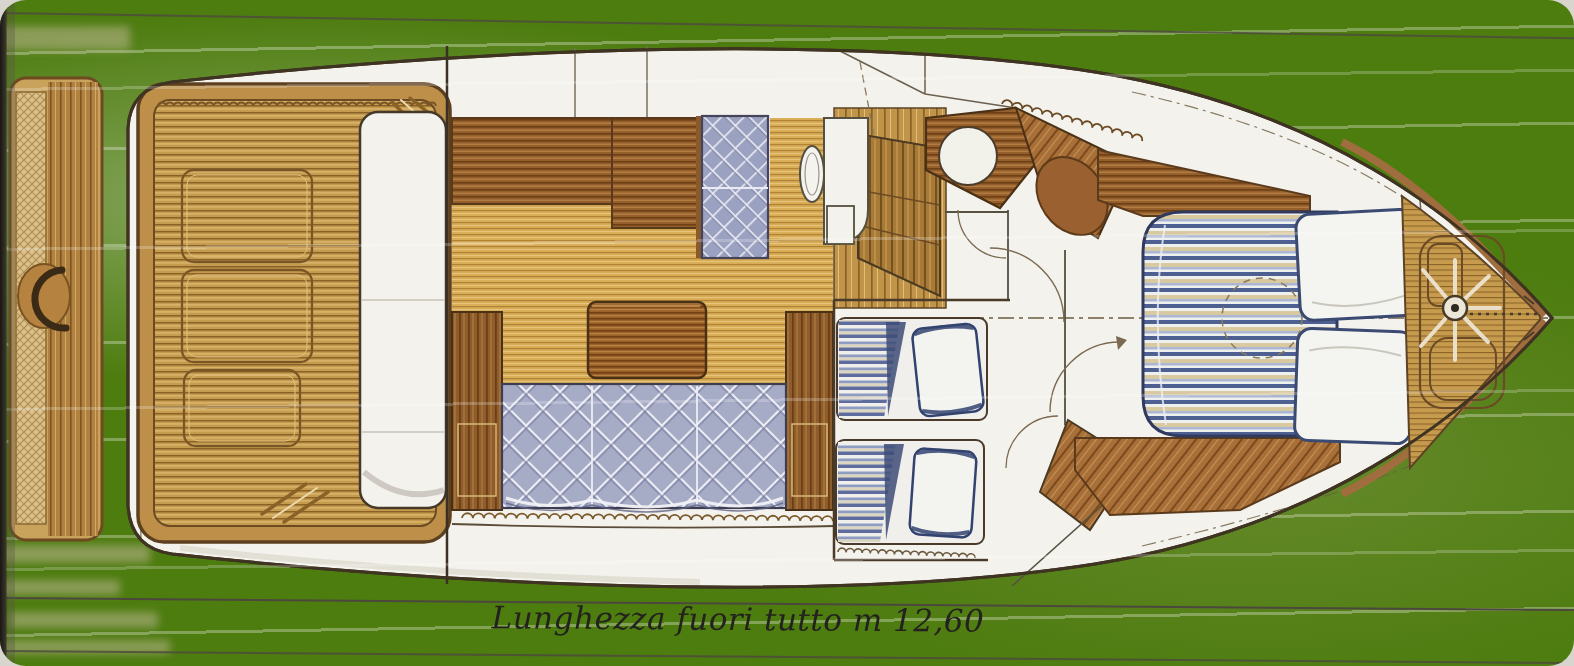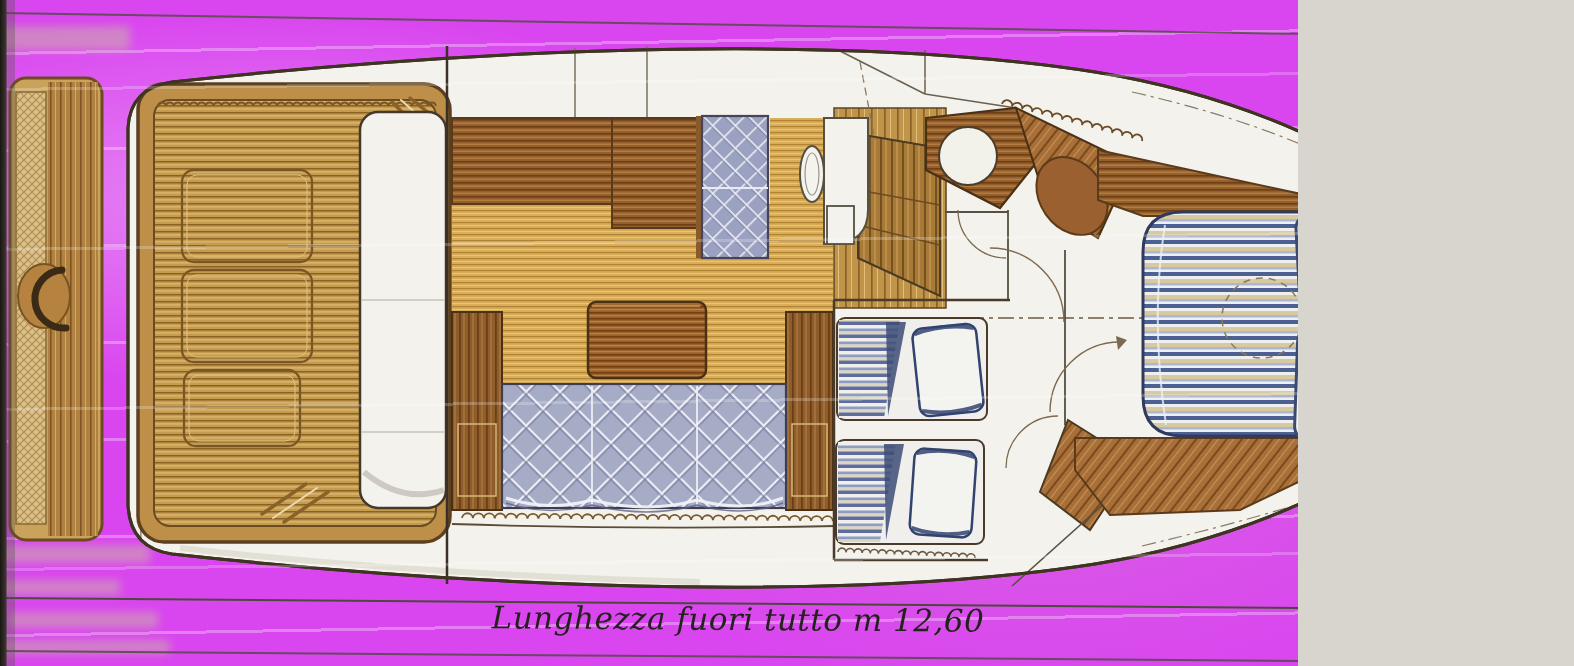--- a/index.html
+++ b/index.html
@@ -1,17 +1,17 @@
 <!DOCTYPE html>
 <html><head>
 <meta charset="utf-8">
 <style>
   html,body{margin:0;padding:0;background:#d8d5cf;}
-  .page{position:relative;width:1298px;height:666px;overflow:hidden;
-        background:#d946ef;font-family:"DejaVu Serif",serif;}
+  .page{position:relative;width:1574px;height:666px;overflow:hidden;
+        background:#4d7c0f;font-family:"DejaVu Serif",serif;border-radius:26px;}
   .page::before{content:"";position:absolute;inset:0;pointer-events:none;
     background:
       radial-gradient(60% 40% at 20% 30%, rgba(255,255,255,.35), transparent 70%),
       radial-gradient(50% 50% at 80% 70%, rgba(214,200,170,.18), transparent 70%),
       repeating-linear-gradient(179deg, transparent 0 52px, rgba(255,255,255,.30) 52px 55px, transparent 55px 97px);}
   .edge-shadow{position:absolute;left:0;top:0;width:8px;height:666px;
     background:linear-gradient(90deg,#191713,#3a352c 70%,rgba(58,53,44,0));}
   .edge-shadow2{position:absolute;left:8px;top:0;width:7px;height:666px;background:rgba(90,84,72,.35);}
   .skew-line{position:absolute;left:0;top:12px;width:1600px;height:2px;background:#4e4a40;
     opacity:.8;transform:rotate(0.92deg);transform-origin:left top;}

